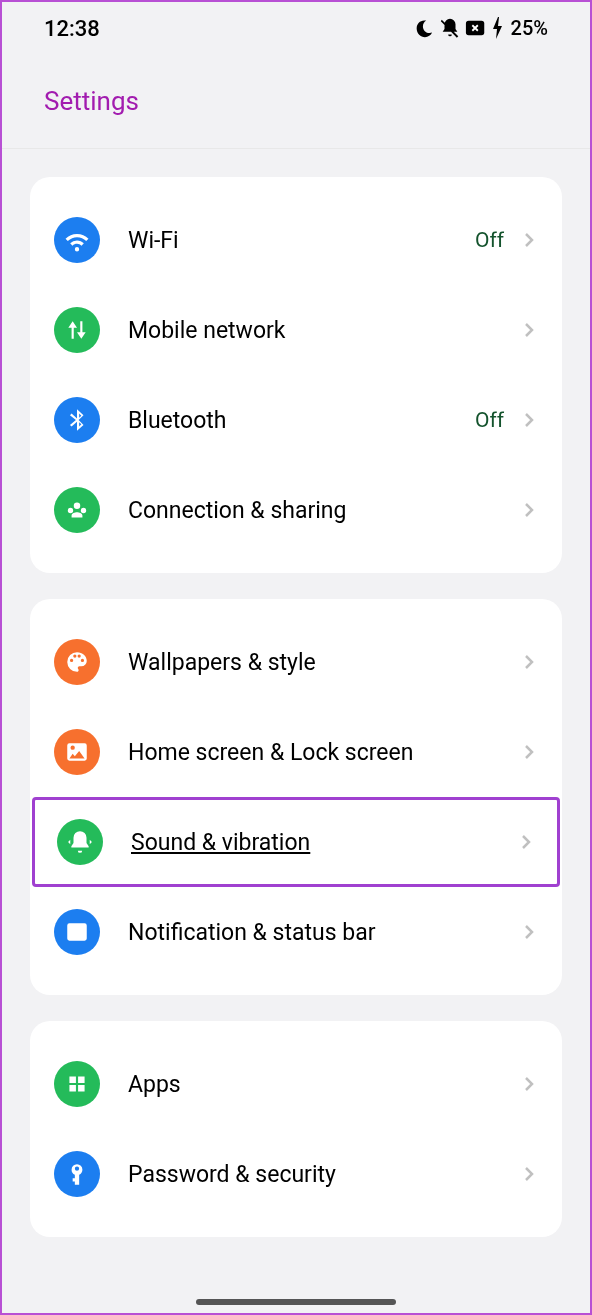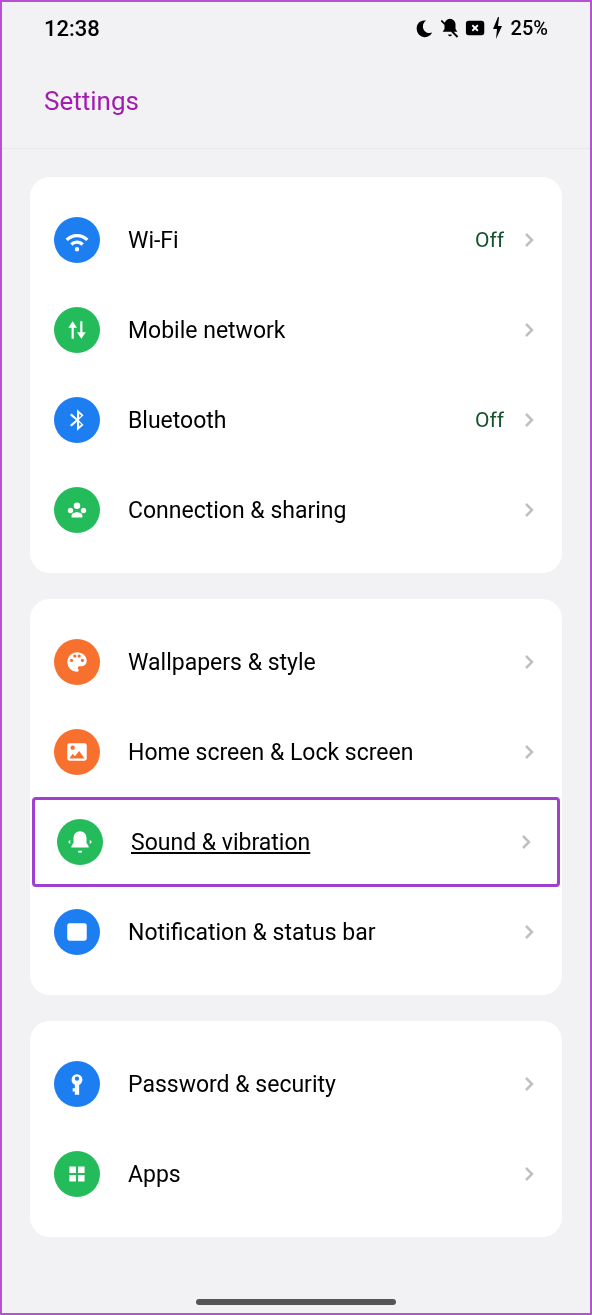--- a/index.html
+++ b/index.html
@@ -243,38 +243,38 @@
       </div>
       <div class="item-label">Notification &amp; status bar</div>
       <div class="chevron"><svg viewBox="0 0 18 18">
             <path d="M6 3l6 6-6 6"></path>
           </svg></div>
     </div>
   </div>
 
   <div class="card">
     <div class="item">
+      <div class="icon-circle bg-green">
+        <svg viewBox="0 0 24 24">
+            <path d="M5 5h6v6H5V5zm8 0h6v6h-6V5zM5 13h6v6H5v-6zm8 0h6v6h-6v-6z"></path>
+          </svg>
+      </div>
+      <div class="item-label">Apps</div>
+      <div class="chevron"><svg viewBox="0 0 18 18">
+            <path d="M6 3l6 6-6 6"></path>
+          </svg></div>
+    </div>
+    <div class="item">
       <div class="icon-circle bg-blue">
         <svg viewBox="0 0 24 24">
             <path d="M12 3a5 5 0 015 5c0 2-1.2 3.8-3 4.6V22h-4v-3H8v-3h2v-3.4A5 5 0 017 8a5 5 0 015-5zm0 2a2 2 0 100 4 2 2 0 000-4z"></path>
           </svg>
       </div>
       <div class="item-label">Password &amp; security</div>
       <div class="chevron"><svg viewBox="0 0 18 18">
             <path d="M6 3l6 6-6 6"></path>
           </svg></div>
     </div>
-    <div class="item">
-      <div class="icon-circle bg-green">
-        <svg viewBox="0 0 24 24">
-            <path d="M5 5h6v6H5V5zm8 0h6v6h-6V5zM5 13h6v6H5v-6zm8 0h6v6h-6v-6z"></path>
-          </svg>
-      </div>
-      <div class="item-label">Apps</div>
-      <div class="chevron"><svg viewBox="0 0 18 18">
-            <path d="M6 3l6 6-6 6"></path>
-          </svg></div>
-    </div>
   </div>
 
 </div>
 
 <div class="home-indicator"></div>
 
 </body></html>

